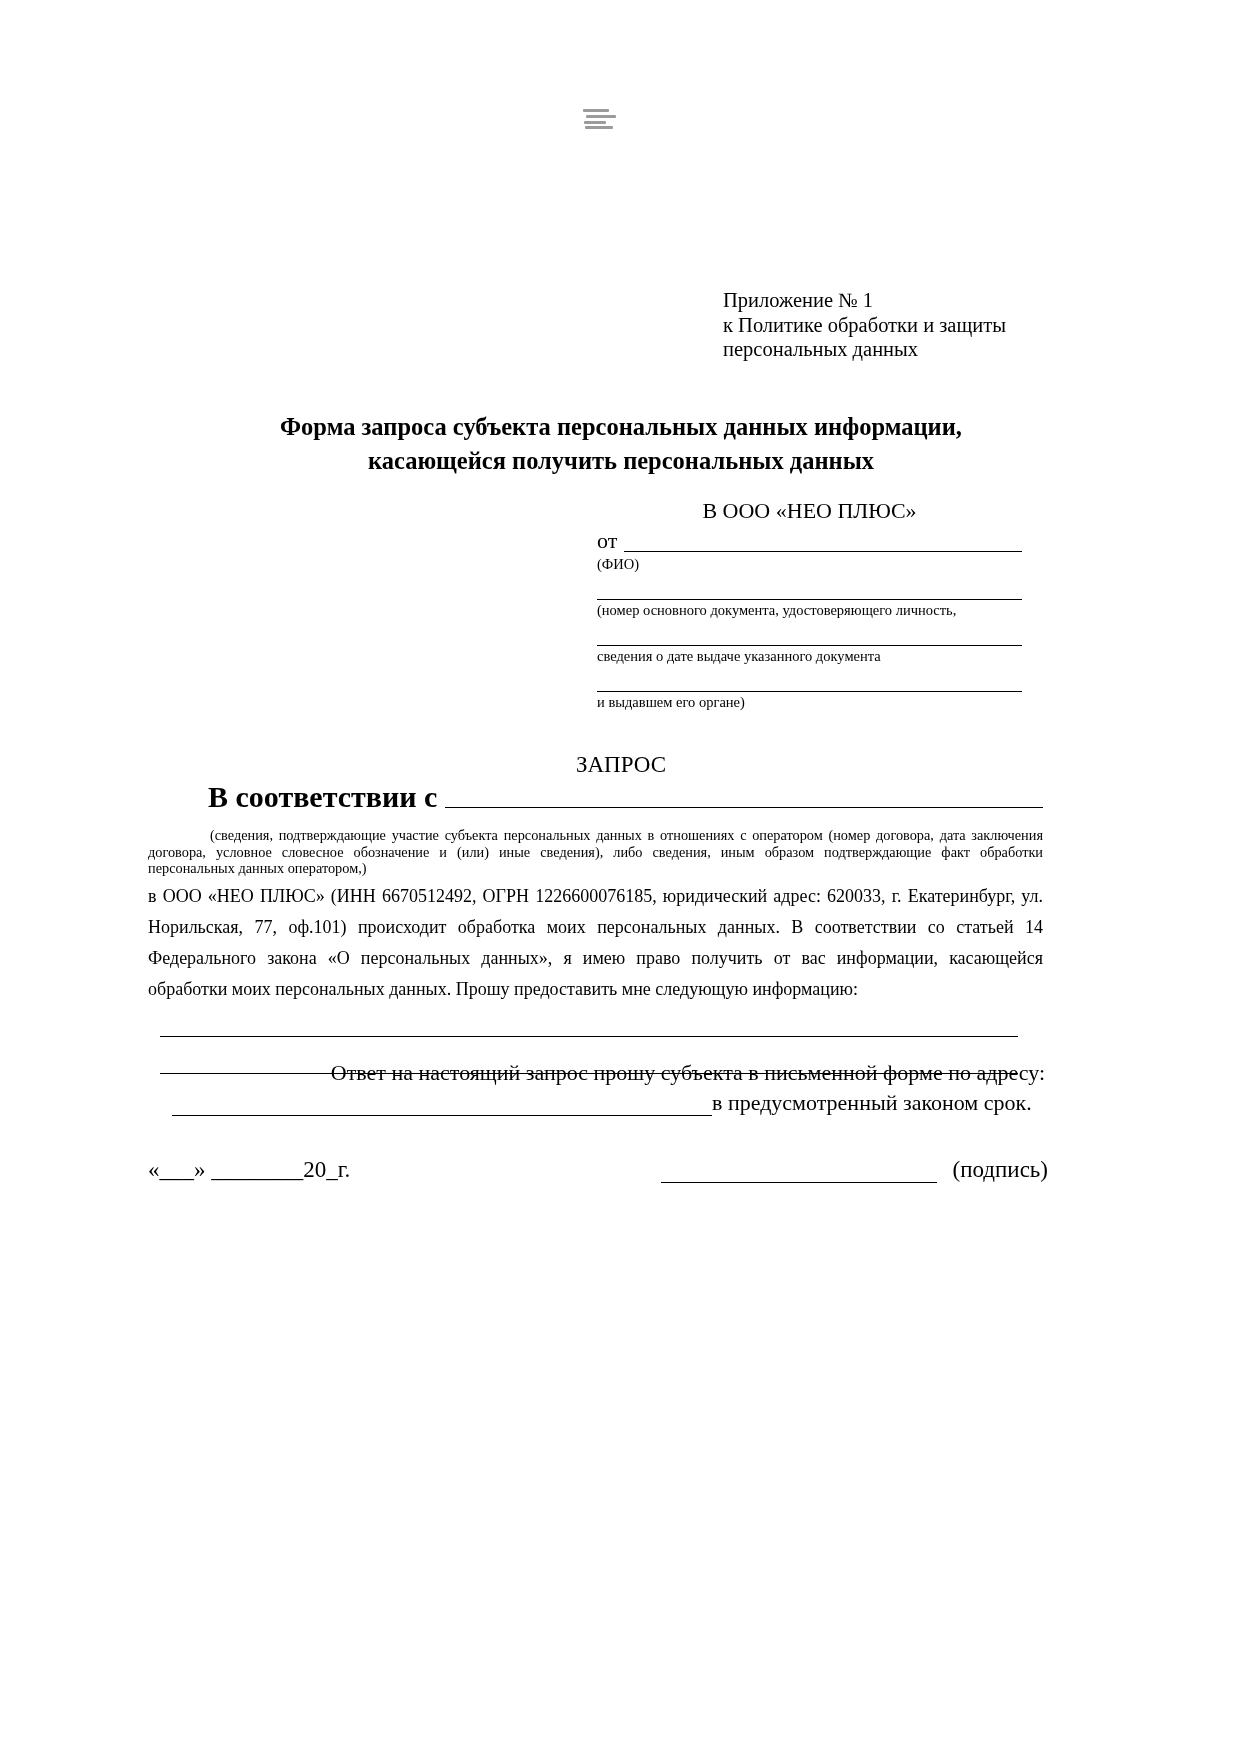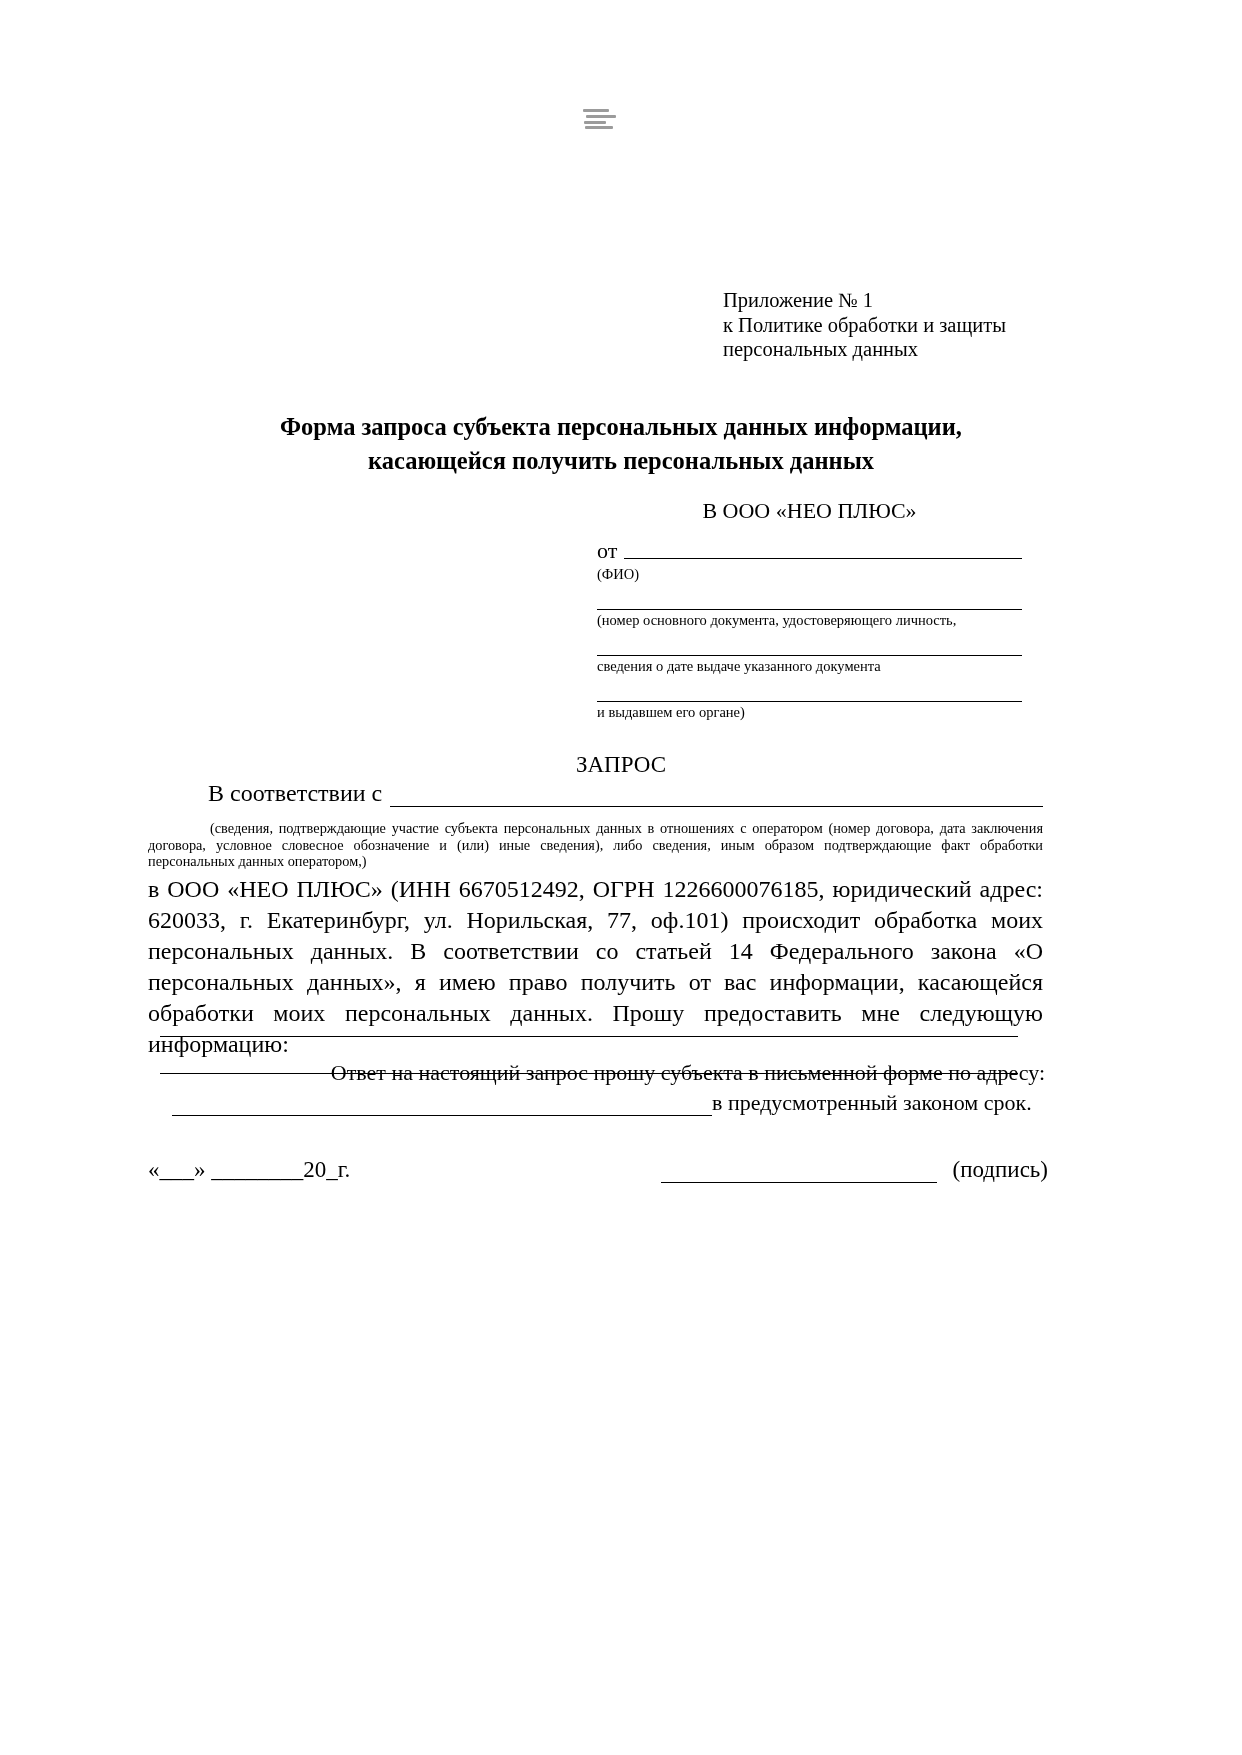--- a/index.html
+++ b/index.html
@@ -70,23 +70,23 @@
     left: 597px;
     top: 497px;
     width: 425px;
     font-size: 22px;
     line-height: 27px;
   }
   .addressee .to-line {
     text-align: center;
   }
   .addressee .from-row {
-    margin-top: 13px;
-    display: flex;
-    align-items: flex-start;
+    margin-top: 3px;
+    display: flex;
+    align-items: center;
   }
   .addressee .from-row .lbl { font-size: 22px; }
   .addressee .from-row .rule {
     flex: 1;
     border-bottom: 1.6px solid #000;
     margin-left: 7px;
     height: 21px;
   }
   .caption {
     text-align: left;
@@ -112,39 +112,40 @@
 
   
   .body-wrap {
     position: absolute;
     left: 148px;
     top: 780px;
     width: 895px;
   }
   .inaccord {
     display: flex;
-    align-items: flex-end;
-    font-size: 24px;
+    align-items: center;
+    font-size: 30px;
     padding-left: 60px;
+    font-weight: bold;
   }
   .inaccord .rule {
     flex: 1;
     border-bottom: 1.6px solid #000;
     margin-left: 8px;
     height: 20px;
   }
   .fineprint {
     font-size: 14.3px;
     line-height: 16.5px;
     text-align: justify;
     text-indent: 62px;
     margin-top: 13px;
   }
   .main-para {
-    font-size: 24px;
+    font-size: 18px;
     line-height: 31px;
     text-align: justify;
     margin-top: 4px;
   }
 
   
   .blank-lines {
     position: absolute;
     left: 160px;
     top: 1000px;

